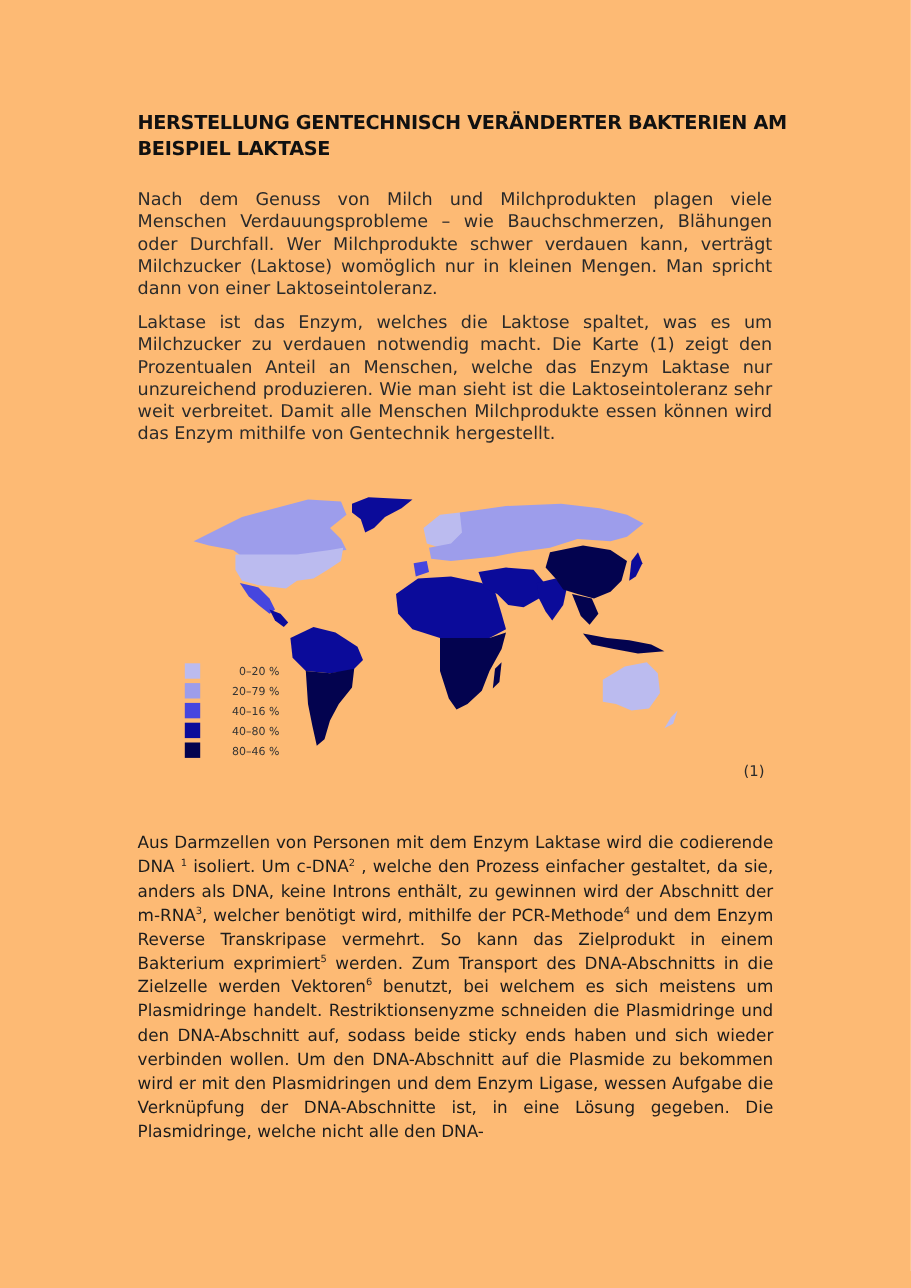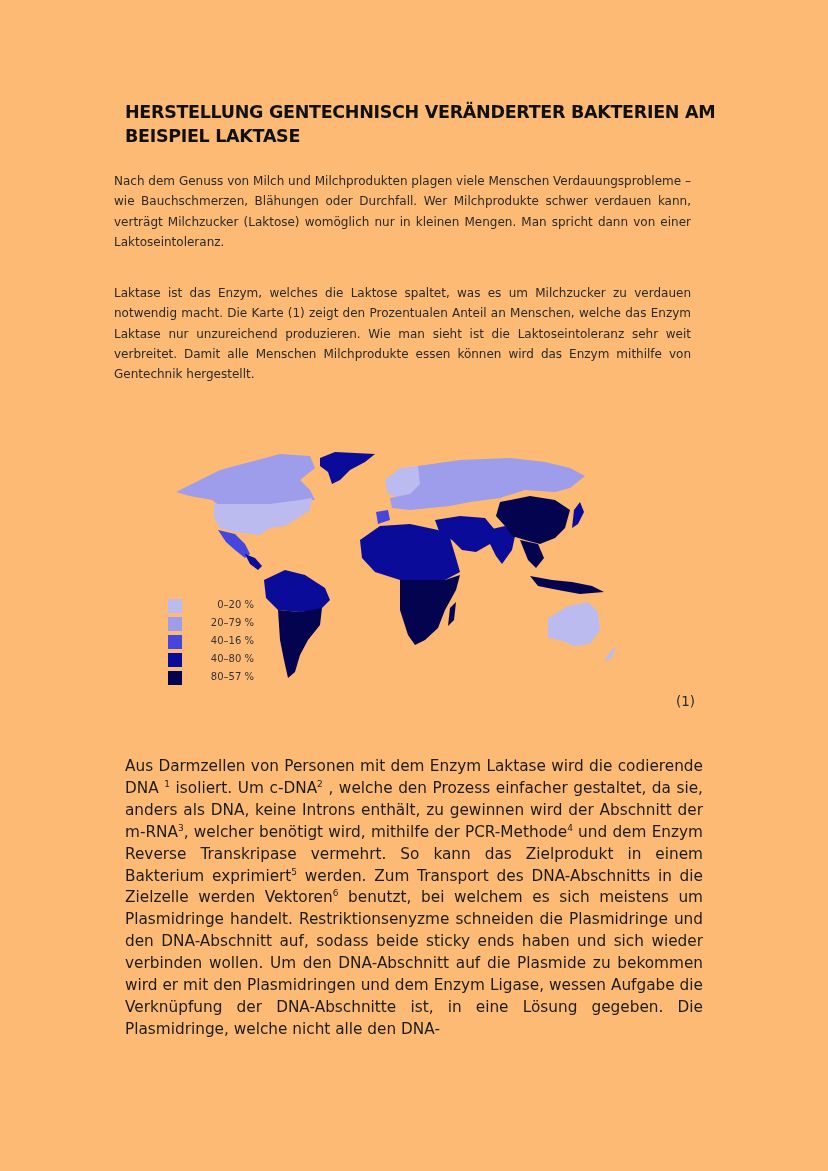--- a/index.html
+++ b/index.html
@@ -5,35 +5,35 @@
   html, body { margin: 0; padding: 0; background: #ffffff; }
   body { width: 828px; height: 1171px; position: relative; overflow: hidden; }
   .page { position: absolute; left: 0; top: 0; width: 828px; height: 1171px; background: #fdba74; }
   .title {
     position: absolute; left: 125px; top: 100px; width: 600px;
     font-family: "DejaVu Sans", sans-serif; font-weight: bold;
     font-size: 17.5px; line-height: 24px; color: #111; letter-spacing: -0.3px;
     margin: 0;
   }
   .para {
-    position: absolute; left: 114px; width: 577px;
-    font-family: "DejaVu Sans", sans-serif; font-size: 12px;
+    position: absolute; left: 125px; width: 577px;
+    font-family: "DejaVu Sans", sans-serif; font-size: 16px;
     line-height: 20.3px; color: #2a2a2a; text-align: justify; margin: 0;
   }
   .p1 { top: 171px; }
   .p2 { top: 283px; }
   .para-lg {
     position: absolute; left: 125px; width: 578px; top: 756px;
     font-family: "DejaVu Sans", sans-serif; font-size: 15.3px;
     line-height: 21.9px; color: #1c1c1c; text-align: justify; margin: 0;
   }
   sup { font-size: 9px; line-height: 0; vertical-align: super; }
   .map { position: absolute; left: 160px; top: 440px; width: 460px; height: 260px; }
   .legend { position: absolute; left: 168px; top: 599px; width: 90px; }
-  .legend-row { display: flex; align-items: flex-start; height: 18px; }
+  .legend-row { display: flex; align-items: flex-end; height: 18px; }
   .swatch { width: 14px; height: 14px; }
   .legend-label {
     margin-left: 6px; width: 66px; text-align: right;
     font-family: "DejaVu Sans", sans-serif; font-size: 10px; color: #333;
   }
   .fig-num {
     position: absolute; left: 676px; top: 694px;
     font-family: "DejaVu Sans", sans-serif; font-size: 13.4px; color: #2a2a2a;
   }
 </style>
@@ -89,20 +89,20 @@
     <div class="legend-row">
       <span class="swatch" style="background:#4646df"></span>
       <span class="legend-label">40–16 %</span>
     </div>
     <div class="legend-row">
       <span class="swatch" style="background:#0b0b9a"></span>
       <span class="legend-label">40–80 %</span>
     </div>
     <div class="legend-row">
       <span class="swatch" style="background:#03034f"></span>
-      <span class="legend-label">80–57 %</span>
+      <span class="legend-label">80–46 %</span>
     </div>
   </div>
 
   <div class="fig-num">(1)</div>
 
   <p class="para-lg" id="body-para"><span>Aus Darmzellen von Personen mit dem Enzym Laktase wird die codierende DNA </span><sup>1</sup><span> isoliert. Um c-DNA</span><sup>2</sup><span> , welche den Prozess einfacher gestaltet, da sie, anders als DNA, keine Introns enthält, zu gewinnen wird der Abschnitt der m-RNA</span><sup>3</sup><span>, welcher benötigt wird, mithilfe der PCR-Methode</span><sup>4</sup><span> und dem Enzym Reverse Transkripase vermehrt. So kann das Zielprodukt in einem Bakterium exprimiert</span><sup>5</sup><span> werden. Zum Transport des DNA-Abschnitts in die Zielzelle werden Vektoren</span><sup>6</sup><span> benutzt, bei welchem es sich meistens um Plasmidringe handelt. Restriktionsenyzme schneiden die Plasmidringe und den DNA-Abschnitt auf, sodass beide sticky ends haben und sich wieder verbinden wollen. Um den DNA-Abschnitt auf die Plasmide zu bekommen wird er mit den Plasmidringen und dem Enzym Ligase, wessen Aufgabe die Verknüpfung der DNA-Abschnitte ist, in eine Lösung gegeben. Die Plasmidringe, welche nicht alle den DNA-</span></p>
 </div>
 
 </body></html>

